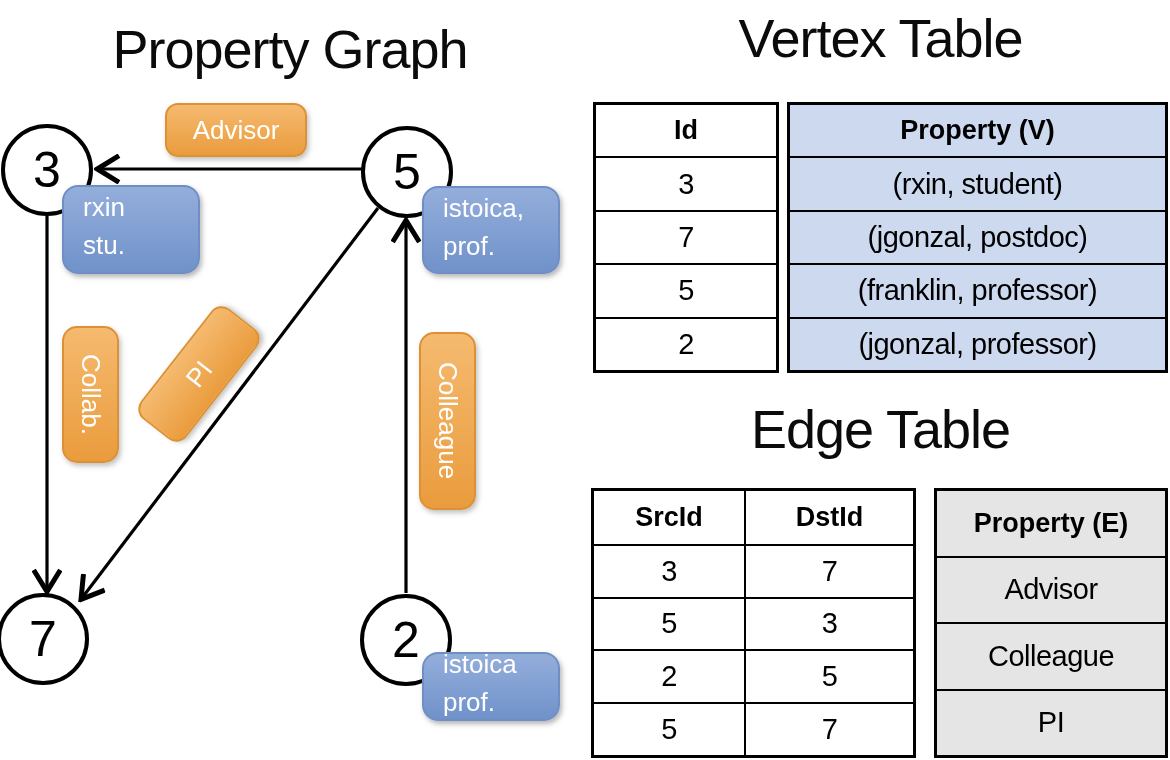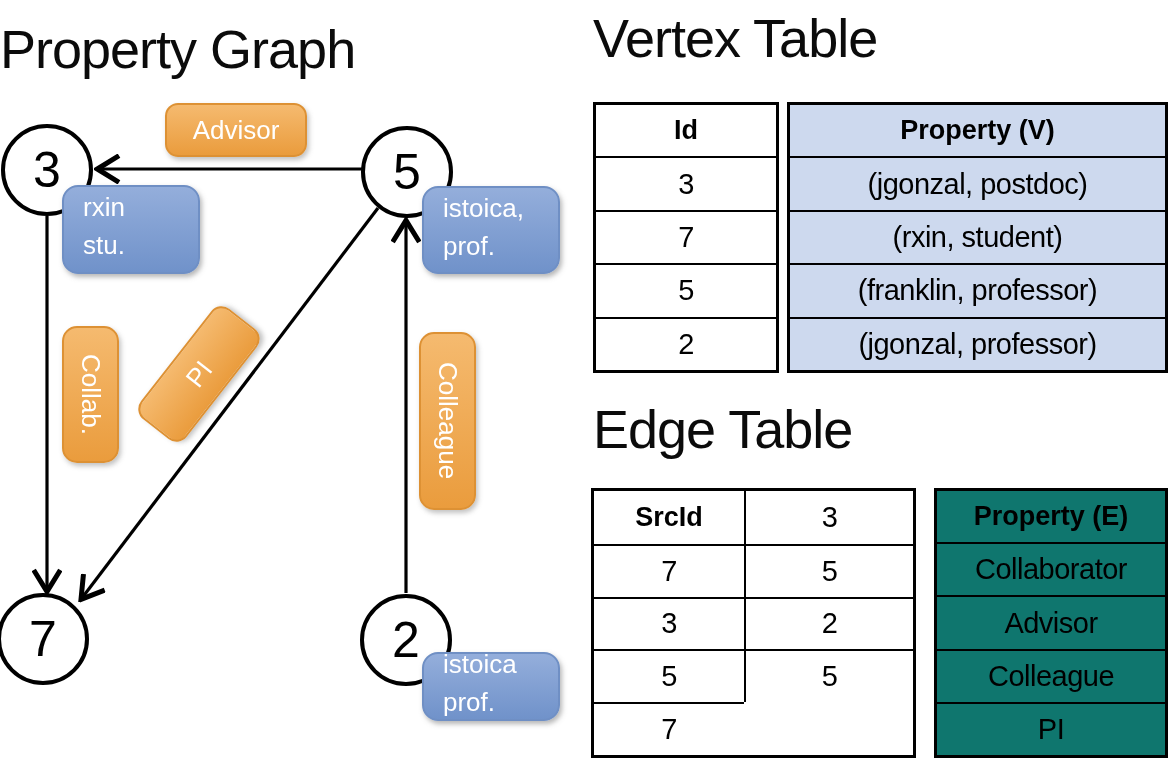--- a/index.html
+++ b/index.html
@@ -10,20 +10,21 @@
     background: #ffffff;
     overflow: hidden;
     font-family: "Liberation Sans", "DejaVu Sans", sans-serif;
     color: #000;
   }
   .title {
     position: absolute;
     font-size: 54px;
     font-weight: 400;
     letter-spacing: -1px;
+    text-align: center;
     line-height: 1.1;
     color: #0b0b0b;
   }
   
   .edges-svg { position:absolute; left:0; top:0; }
   .vcircle {
     position: absolute;
     width: 92px; height: 92px;
     border: 4px solid #000;
     border-radius: 50%;
@@ -73,21 +74,21 @@
     font-size: 29px;
     font-weight: 400;
     letter-spacing: -0.5px;
     white-space: nowrap;
   }
   .tcell.th { font-weight: 700; font-size: 27px; letter-spacing: 0; }
   .tgroup.single .tcell + .tcell { border-top: 2.5px solid #000; }
   .tgroup.pair .tcell:nth-child(n+3) { border-top: 2.5px solid #000; }
   .tgroup.pair .tcell:nth-child(even) { border-left: 2.5px solid #000; }
   .bg-blue  { background: #cdd9ee; }
-  .bg-tan   { background: #0f766e; }
+  .bg-tan   { background: #e5e5e5; }
 </style>
 </head>
 <body>
 
 <div class="canvas">
 
   <div class="title" style="left:0; top:20px; width:580px;">Property Graph</div>
 
   <svg class="edges-svg" width="580" height="760" viewBox="0 0 580 760">
     <defs>
@@ -137,43 +138,43 @@
   <div class="ttable" style="left:593px; top:102px; width:575px; height:271px; gap:8px;">
     <div class="tgroup single" style="width:186px;">
       <div class="tcell th">Id</div>
       <div class="tcell">3</div>
       <div class="tcell">7</div>
       <div class="tcell">5</div>
       <div class="tcell">2</div>
     </div>
     <div class="tgroup single" style="flex:1;">
       <div class="tcell th bg-blue">Property (V)</div>
+      <div class="tcell bg-blue">(rxin, student)</div>
       <div class="tcell bg-blue">(jgonzal, postdoc)</div>
-      <div class="tcell bg-blue">(rxin, student)</div>
       <div class="tcell bg-blue">(franklin, professor)</div>
       <div class="tcell bg-blue">(jgonzal, professor)</div>
     </div>
   </div>
 
   <div class="title" style="left:593px; top:400px; width:575px;">Edge Table</div>
 
   <div class="ttable" style="left:591px; top:488px; width:577px; height:270px; gap:18px;">
     <div class="tgroup pair" style="width:325px;">
       <div class="tcell th">SrcId</div>
+      <div class="tcell th">DstId</div>
       <div class="tcell">3</div>
       <div class="tcell">7</div>
       <div class="tcell">5</div>
       <div class="tcell">3</div>
       <div class="tcell">2</div>
       <div class="tcell">5</div>
       <div class="tcell">5</div>
       <div class="tcell">7</div>
     </div>
     <div class="tgroup single" style="flex:1;">
       <div class="tcell th bg-tan">Property (E)</div>
-      <div class="tcell bg-tan">Collaborator</div>
       <div class="tcell bg-tan">Advisor</div>
       <div class="tcell bg-tan">Colleague</div>
       <div class="tcell bg-tan">PI</div>
     </div>
   </div>
 
 </div>
 
 </body></html>

